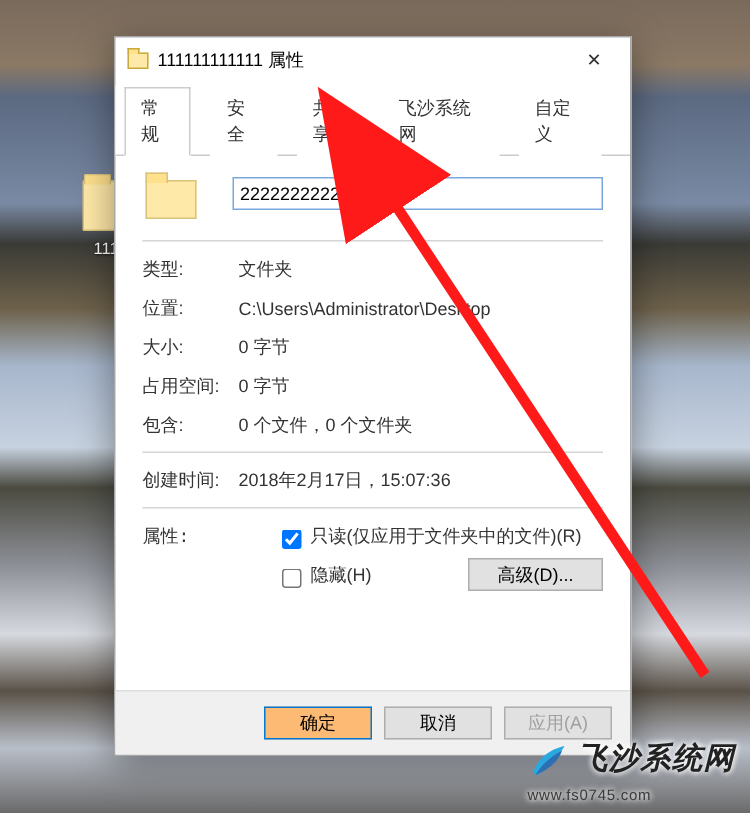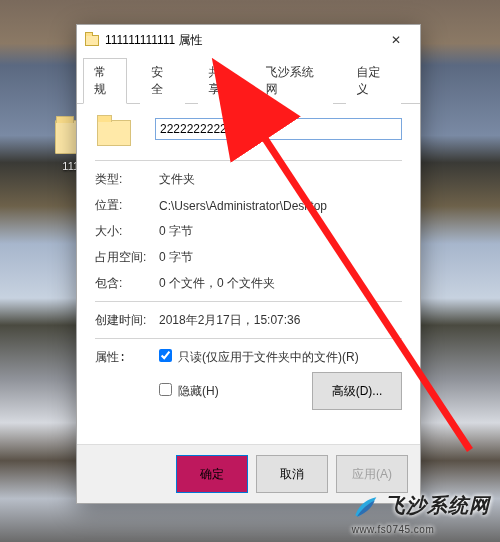--- a/index.html
+++ b/index.html
@@ -93,31 +93,31 @@
     background:#ffe18c; border:1px solid #d9c27a; border-bottom:none;
   }
   .name-input {
     flex:1; margin-left: 24px; height: 22px;
     border:1px solid #7aa7de; padding: 0 4px;
     font-size: 12px; outline:none;
   }
   .label { width: 64px; color:#333; }
   .val { color:#333; }
   hr.sep { border:none; border-top:1px solid #d4d4d4; margin: 6px 0 10px; }
-  .checkbox-row { display:flex; align-items:flex-start; margin-bottom:6px; }
+  .checkbox-row { display:flex; align-items:flex-end; margin-bottom:6px;margin-left:29px; }
   .checkbox-row input { margin-right:6px; }
   .attr-block { display:flex; }
   .attr-left { width:64px;font-family:Liberation Mono, monospace; }
   .attr-right { flex:1; }
   .btn {
-    min-width: 72px; height: 38px; font-size:12px;
+    min-width: 72px; height: 22px; font-size:12px;
     border:1px solid #adadad; background:#e1e1e1; cursor:pointer;
     padding: 0 8px;
   }
-  .btn.primary { border-color:#0078d7; background:#be185d; }
+  .btn.primary { border-color:#0078d7; background:#fdba74; }
   .btn.disabled { color:#a0a0a0; cursor:default; }
   .btnbar {
     display:flex; justify-content:flex-end; gap:8px;
     padding: 10px 12px; background:#f0f0f0; border-top:1px solid #ddd;
   }
   .arrow {
     position:absolute; left:0; top:0; pointer-events:none;
   }
   .watermark {
     position:absolute; right: 10px; bottom: 6px;

